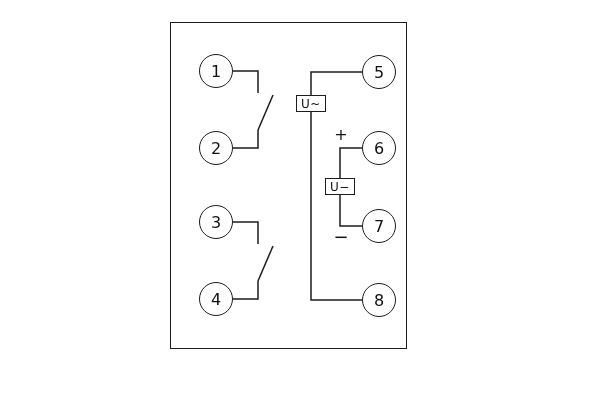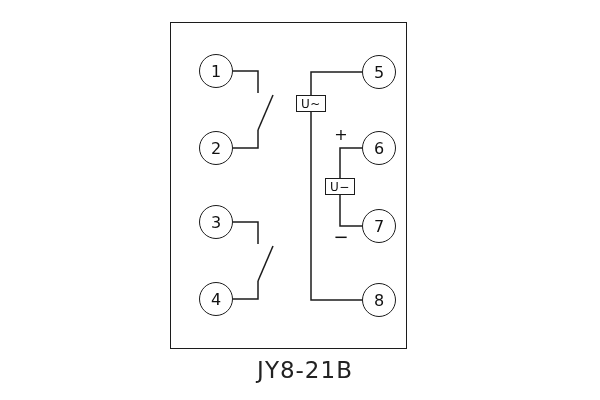--- a/index.html
+++ b/index.html
@@ -102,15 +102,14 @@
 
   <div class="terminal" style="left:199px; top:54px;">1</div>
   <div class="terminal" style="left:199px; top:131px;">2</div>
   <div class="terminal" style="left:199px; top:205px;">3</div>
   <div class="terminal" style="left:199px; top:282px;">4</div>
   <div class="terminal" style="left:362px; top:55px;">5</div>
   <div class="terminal" style="left:362px; top:131px;">6</div>
   <div class="terminal" style="left:362px; top:209px;">7</div>
   <div class="terminal" style="left:362px; top:283px;">8</div>
 
-  <div class="caption">JY8-21B</div>
 
 </div>
 
 </body></html>

